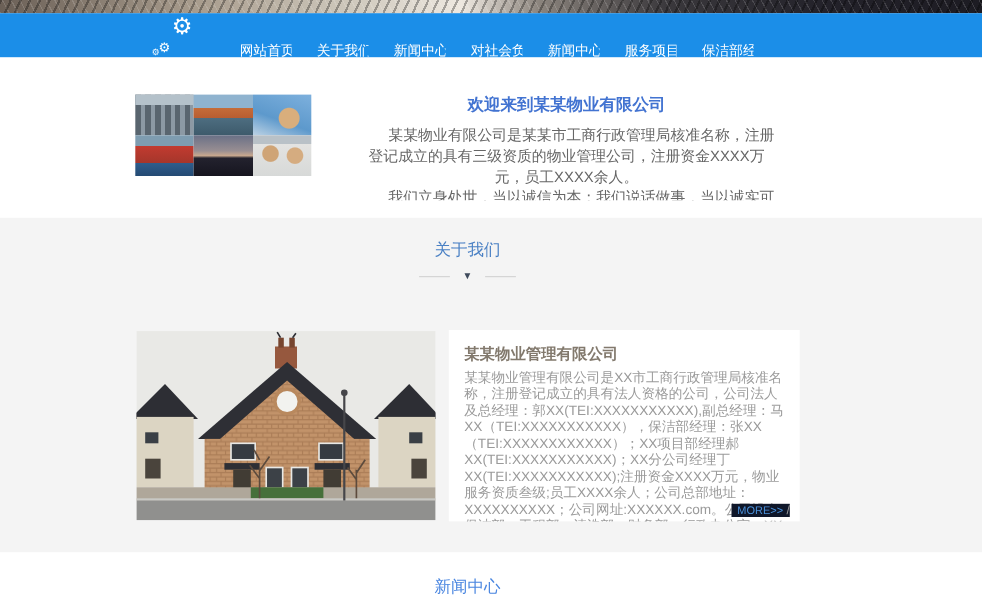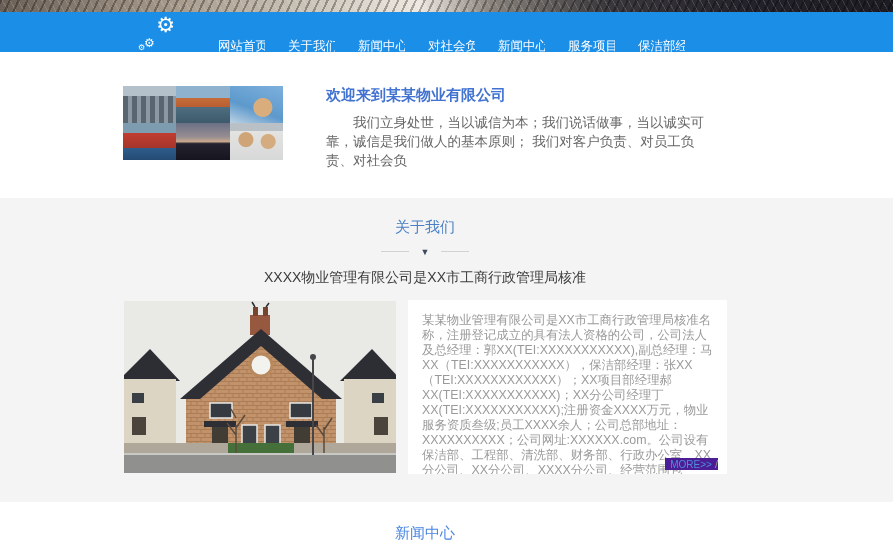--- a/index.html
+++ b/index.html
@@ -53,21 +53,21 @@
         linear-gradient(200deg,#7db0dd 0%,#5d99cc 60%,#bcd2e4 100%); }
   .t4{ background:
         linear-gradient(180deg,#7e9cb0 0%,#7e9cb0 26%,#c23b30 26%,#a5362b 68%,#2e5d8c 68%,#244a73 100%); }
   .t5{ background:
         linear-gradient(180deg,#6a7086 0%,#988e92 38%,#c8a88e 50%,#23222e 56%,#16151f 100%); }
   .t6{ background:
         radial-gradient(circle at 30% 45%, #cfa476 0 7px, rgba(0,0,0,0) 8px),
         radial-gradient(circle at 72% 50%, #d5ac80 0 7px, rgba(0,0,0,0) 8px),
         linear-gradient(180deg,#b9c1c7 0%,#b9c1c7 22%,#e3e3e1 22%,#d7d9d8 100%); }
   .welcome-text{
-    position:absolute; left:203px; top:0; width:378px; height:96px; overflow:hidden;
+    position:absolute; left:203px; top:0; width:378px; height:96px; overflow:hidden;text-align:center;
   }
   .welcome-title{ color:#4273d1; font-weight:bold; font-size:15px; margin-bottom:8px; }
   .welcome-para{ color:#666; font-size:13.5px; line-height:19px; text-indent:2em; }
 
   
   .about{
     position:absolute; top:198px; left:0; width:893px; height:304px;
     background:#f4f4f4;
   }
   .about-head-wrap{ position:absolute; top:20px; left:123px; width:604px; text-align:center; }
@@ -81,21 +81,21 @@
   .house svg{ display:block; }
   .card{
     position:absolute; left:285px; top:0; width:319px; height:174px;
     background:#fff;
   }
   .card-inner{ padding:13px 14px; height:174px; overflow:hidden; }
   .card-title{ font-size:14px; font-weight:bold; color:#82796d; margin-bottom:5px; }
   .card-body{ font-size:12.4px; color:#9a9a9a; line-height:15px; }
   .more{
     position:absolute; right:9px; bottom:4px; font-size:10px;
-    color:#4a90d9; background:#4c1d95; padding-left:5px; cursor:pointer;
+    color:#4a90d9; background:#0f172a; padding-left:5px; cursor:pointer;
   }
   .more-suffix{ color:#9a9a9a; font-size:11px; margin-left:3px; }
 
   
   .news-heading{
     position:absolute; top:524px; left:123px; width:604px;
     text-align:center; font-size:15px; color:#4a86e0; font-weight:normal;
   }
 </style>
 </head>
@@ -124,31 +124,31 @@
   <div class="collage">
     <div class="tile t1"></div>
     <div class="tile t2"></div>
     <div class="tile t3"></div>
     <div class="tile t4"></div>
     <div class="tile t5"></div>
     <div class="tile t6"></div>
   </div>
   <div class="welcome-text">
     <div class="welcome-title">欢迎来到某某物业有限公司</div>
+    <p class="welcome-para">某某物业有限公司是某某市工商行政管理局核准名称，注册登记成立的具有三级资质的物业管理公司，注册资金XXXX万元，员工XXXX余人。</p>
     <p class="welcome-para">我们立身处世，当以诚信为本；我们说话做事，当以诚实可靠，诚信是我们做人的基本原则； 我们对客户负责、对员工负责、对社会负</p>
   </div>
 </div>
 
 <div class="about">
   <div class="about-head-wrap">
     <h2 class="sec-heading">关于我们</h2>
     <div class="divider">
       <span class="line"></span><span class="tri">▼</span><span class="line"></span>
     </div>
-    <div class="subtitle">XXXX物业管理有限公司是XX市工商行政管理局核准</div>
   </div>
 
   <div class="about-row">
     <div class="house">
       <svg width="272" height="172" viewBox="0 0 272 172" xmlns="http://www.w3.org/2000/svg">
         <defs>
           <pattern id="brick" width="14" height="8" patternUnits="userSpaceOnUse">
             <rect width="14" height="8" fill="#c2936a"></rect>
             <path d="M0 0.5h14 M0 4.5h14 M7 0v4 M3 4v4 M11 4v4" stroke="#ab7d57" stroke-width="1" fill="none"></path>
           </pattern>
@@ -194,20 +194,21 @@
 
         <rect x="188" y="58" width="2" height="96" fill="#46464a"></rect>
         <circle cx="189" cy="56" r="3" fill="#46464a"></circle>
 
         <path d="M112,152 l0,-28 m0,10 l-9,-12 m9,5 l9,-13 m-9,3 l-5,-9" stroke="#5c4b3d" stroke-width="1.5" fill="none"></path>
         <path d="M200,152 l0,-26 m0,9 l-8,-11 m8,5 l8,-12" stroke="#5c4b3d" stroke-width="1.5" fill="none"></path>
       </svg>
     </div>
     <div class="card">
       <div class="card-inner">
+        <div class="card-title">某某物业管理有限公司</div>
         <div class="card-body">某某物业管理有限公司是XX市工商行政管理局核准名称，注册登记成立的具有法人资格的公司，公司法人及总经理：郭XX(TEI:XXXXXXXXXXX),副总经理：马XX（TEI:XXXXXXXXXXX），保洁部经理：张XX（TEI:XXXXXXXXXXXX）；XX项目部经理郝XX(TEI:XXXXXXXXXXX)；XX分公司经理丁XX(TEI:XXXXXXXXXXX);注册资金XXXX万元，物业服务资质叁级;员工XXXX余人；公司总部地址：XXXXXXXXXX；公司网址:XXXXXX.com。公司设有保洁部、工程部、清洗部、财务部、行政办公室、XX分公司、XX分公司、XXXX分公司、经营范围包</div>
       </div>
       <span class="more"><span>MORE&gt;&gt;</span><span class="more-suffix">/</span></span>
     </div>
   </div>
 </div>
 
 <h2 class="news-heading">新闻中心</h2>
 
 </body></html>

